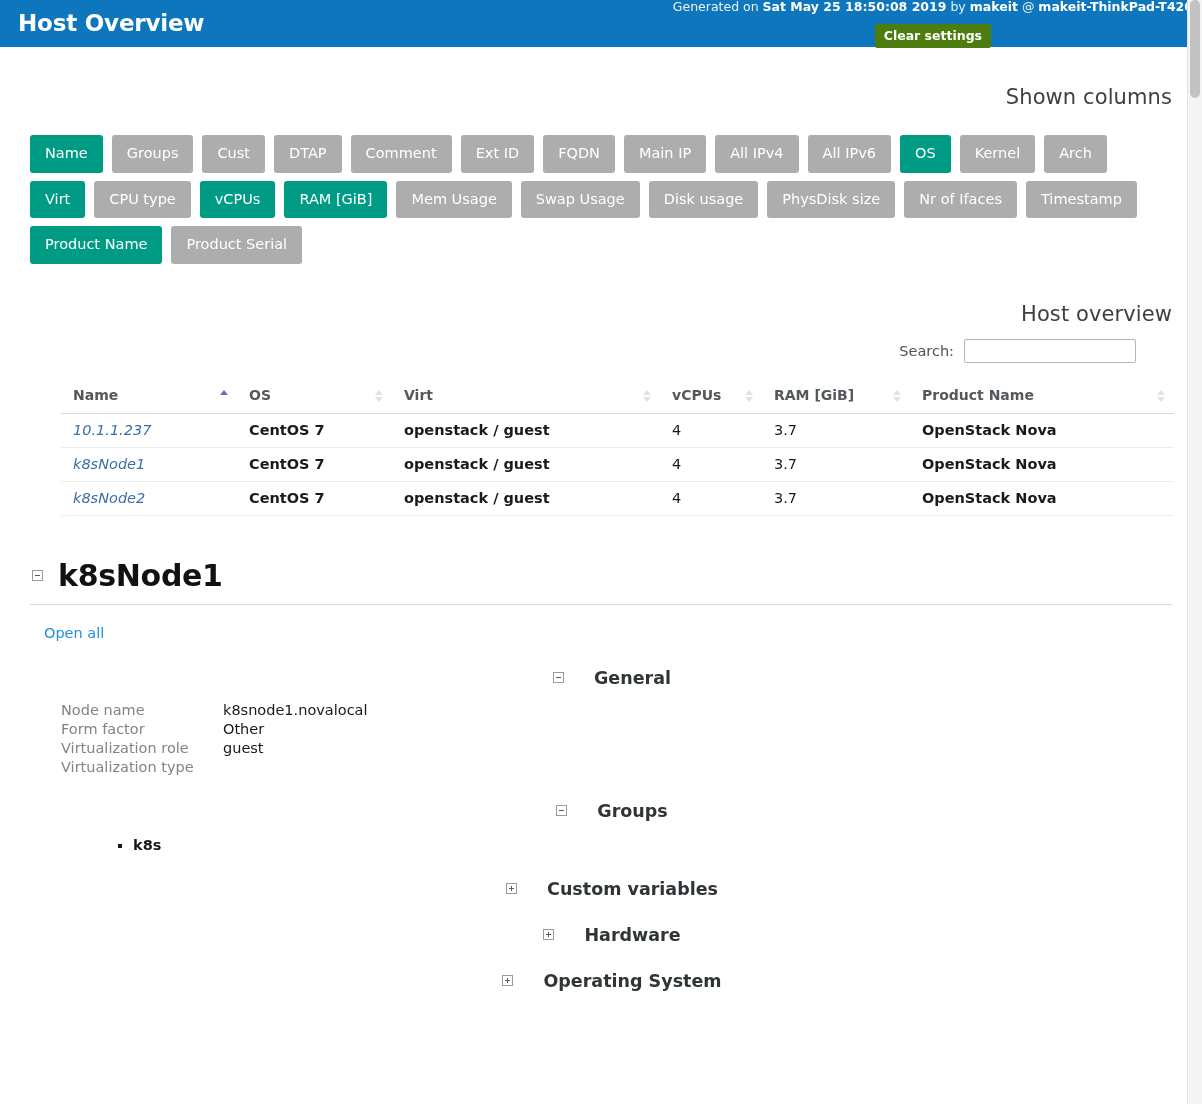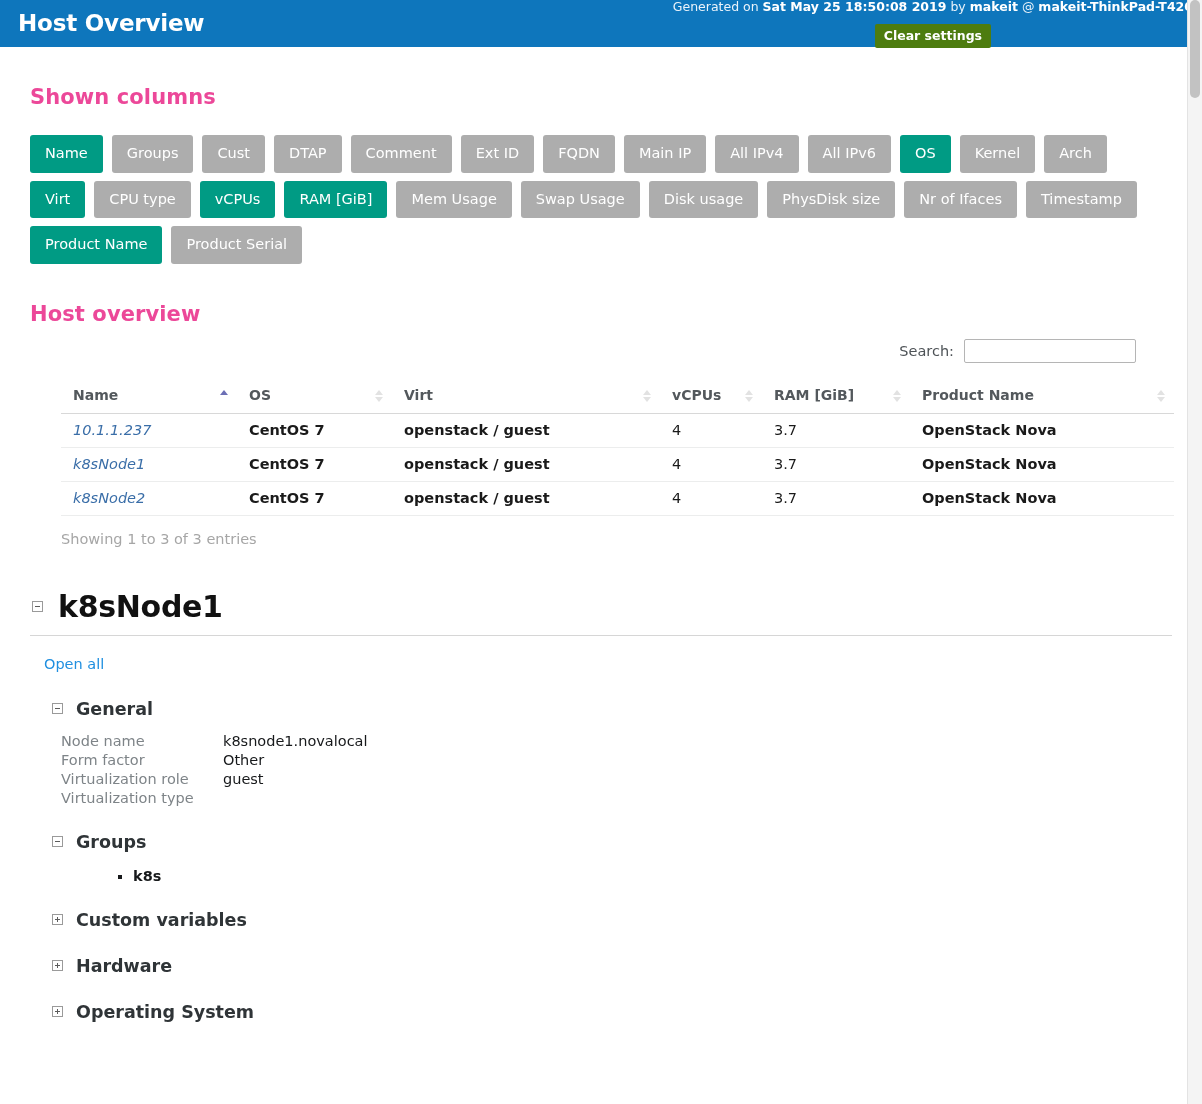--- a/index.html
+++ b/index.html
@@ -54,24 +54,25 @@
   }
 
   
   .page {
     padding: 0 30px;
     position: relative;
   }
 
   h2.section-title {
     font-size: 21px;
-    font-weight: bold;
-    color: #ec4899;
+    font-weight: normal;
+    color: #404040;
     margin: 38px 0 0 0;
     letter-spacing: 0.1px;
+    text-align: right;
   }
 
   
   .col-buttons {
     margin-top: 26px;
     display: flex;
     flex-wrap: wrap;
     gap: 8px 9px;
     max-width: 1110px;
   }
@@ -224,23 +225,24 @@
     margin: 20px 0 0 14px;
     color: #1f8fe0;
     font-size: 14.5px;
     text-decoration: none;
     cursor: pointer;
   }
 
   .subsection {
     display: flex;
     align-items: center;
-    gap: 13px;
+    gap: 30px;
     margin-top: 26px;
     margin-left: 22px;
+    justify-content: center;
   }
   .subsection h3 {
     margin: 0;
     font-size: 17.5px;
     font-weight: bold;
     color: #2f3437;
   }
 
   .prop-list {
     margin: 14px 0 0 31px;
@@ -390,21 +392,20 @@
           <td><a class="host-link" href="#">k8sNode2</a></td>
           <td>CentOS 7</td>
           <td>openstack / guest</td>
           <td class="numeric">4</td>
           <td class="numeric">3.7</td>
           <td>OpenStack Nova</td>
         </tr>
       </tbody>
   </table>
 
-  <div class="showing-entries">Showing 1 to 3 of 3 entries</div>
 
   
   <div class="host-heading">
     <span class="toggle-box"></span>
     <h1>k8sNode1</h1>
   </div>
   <hr class="host-rule">
 
   <a class="open-all" href="#">Open all</a>
 

